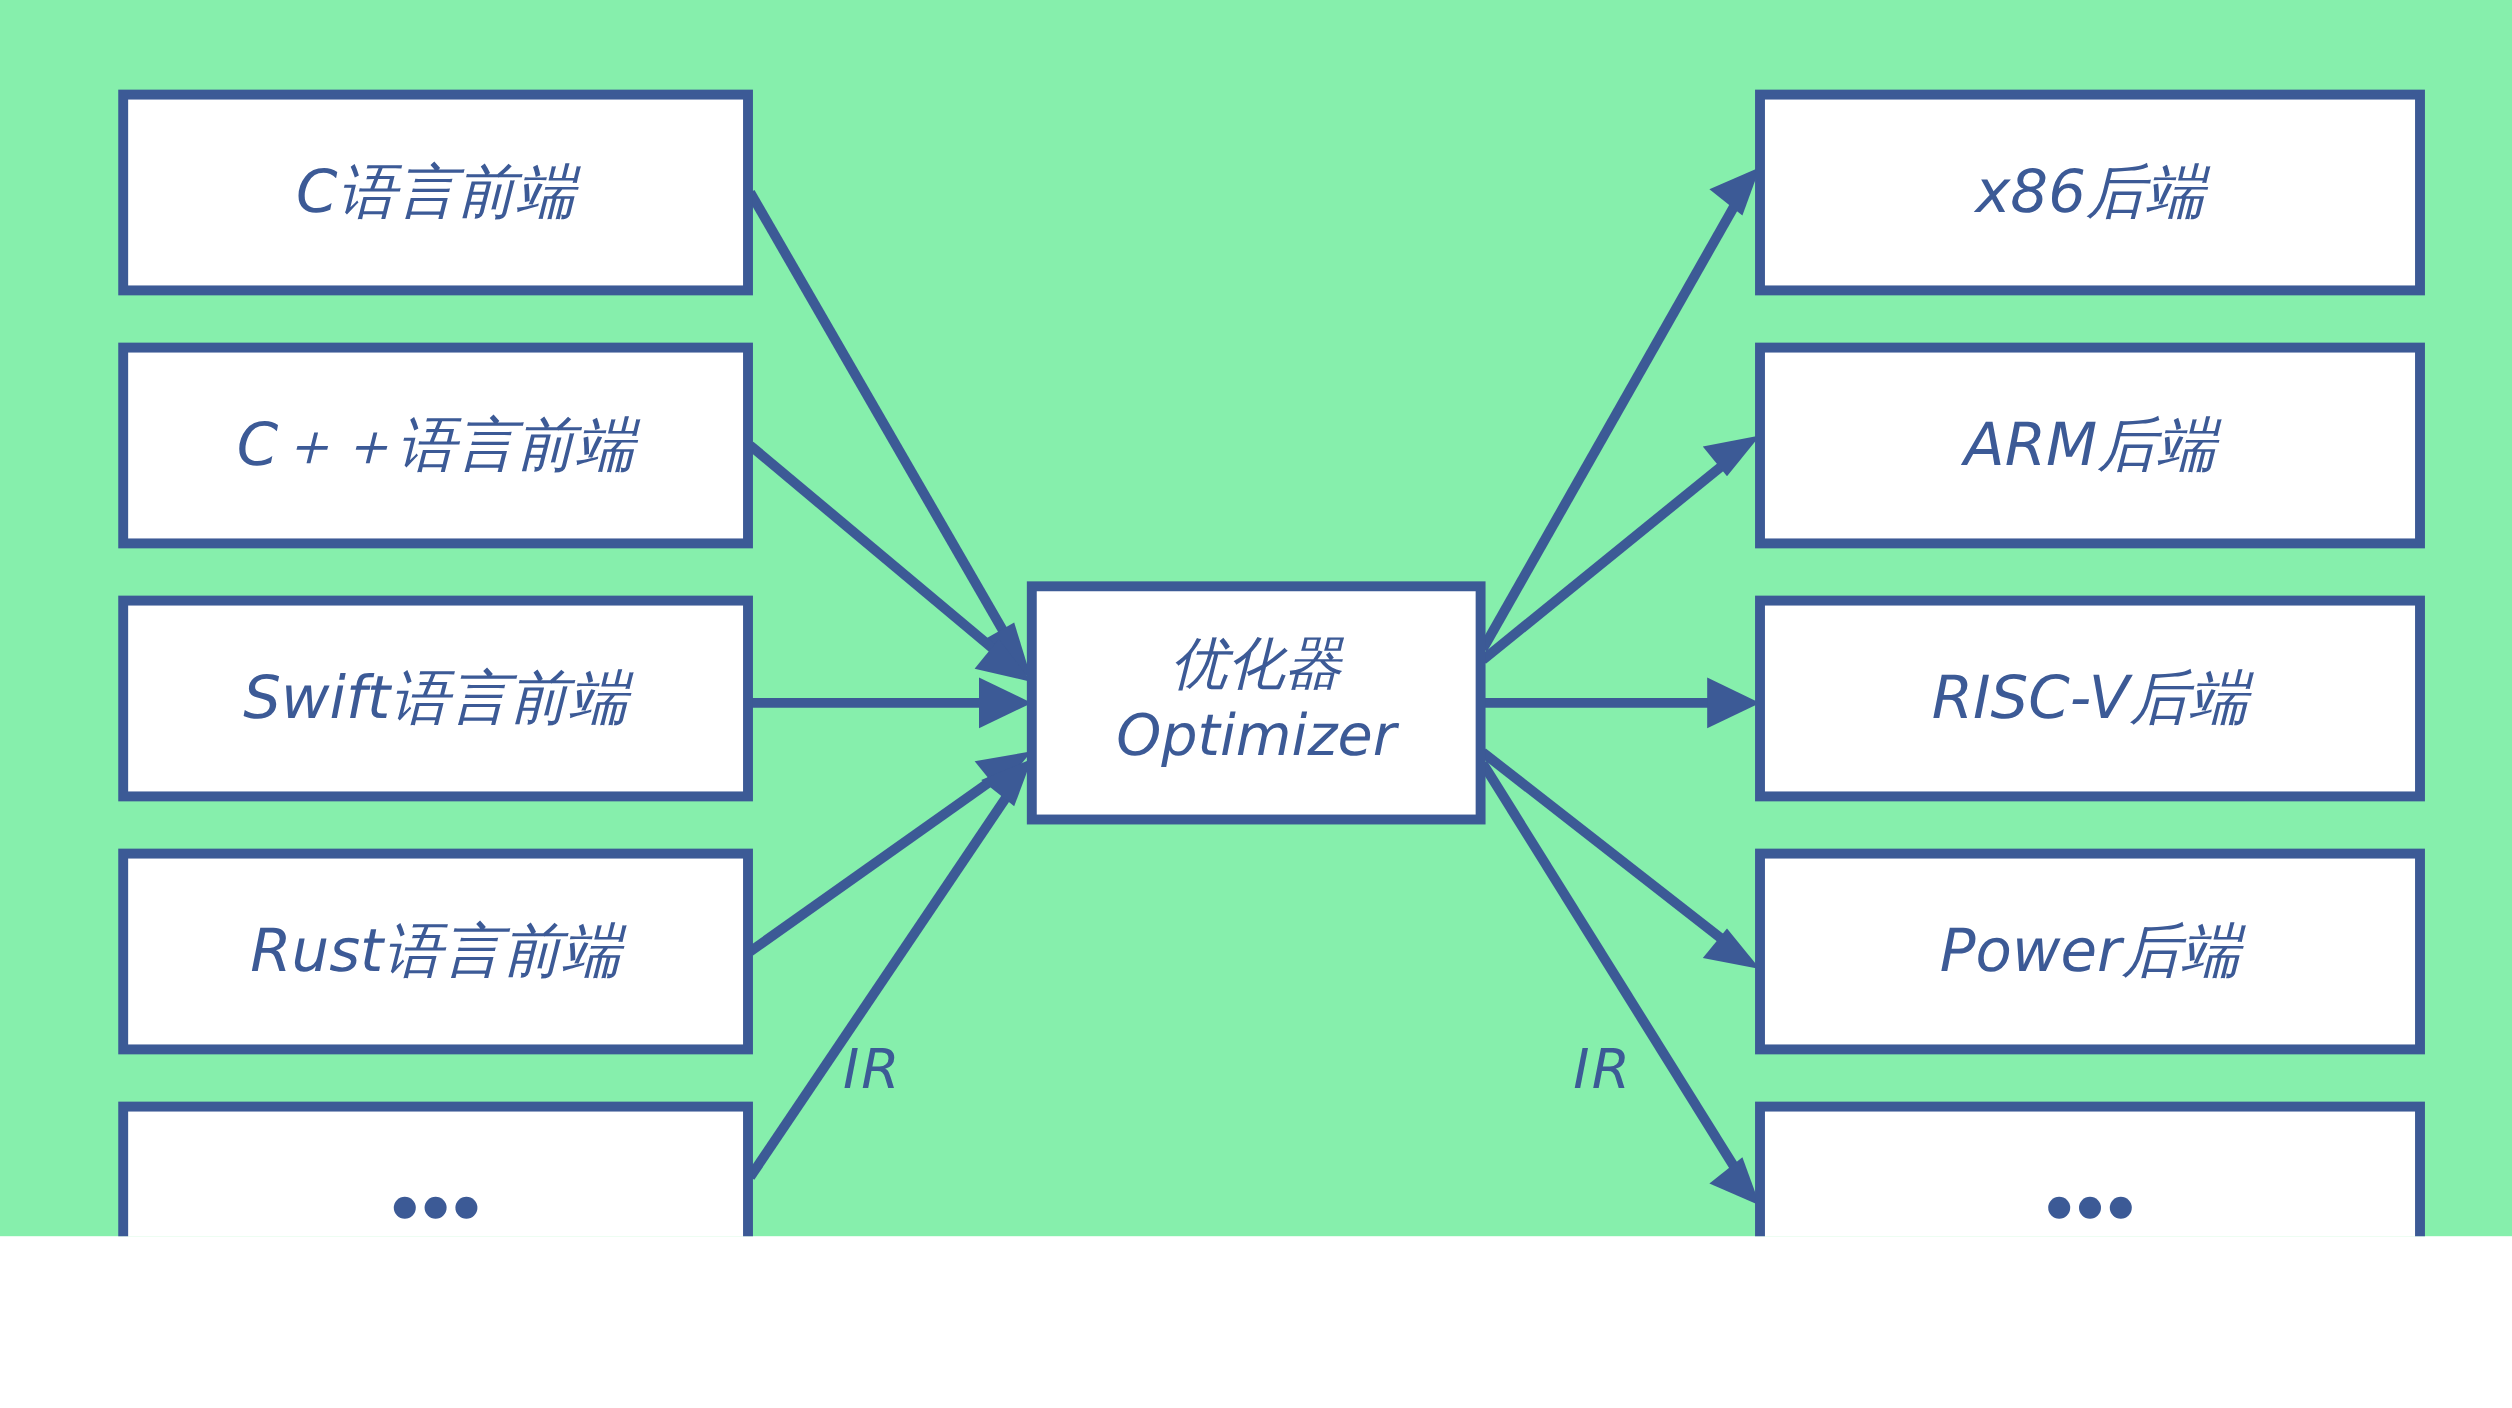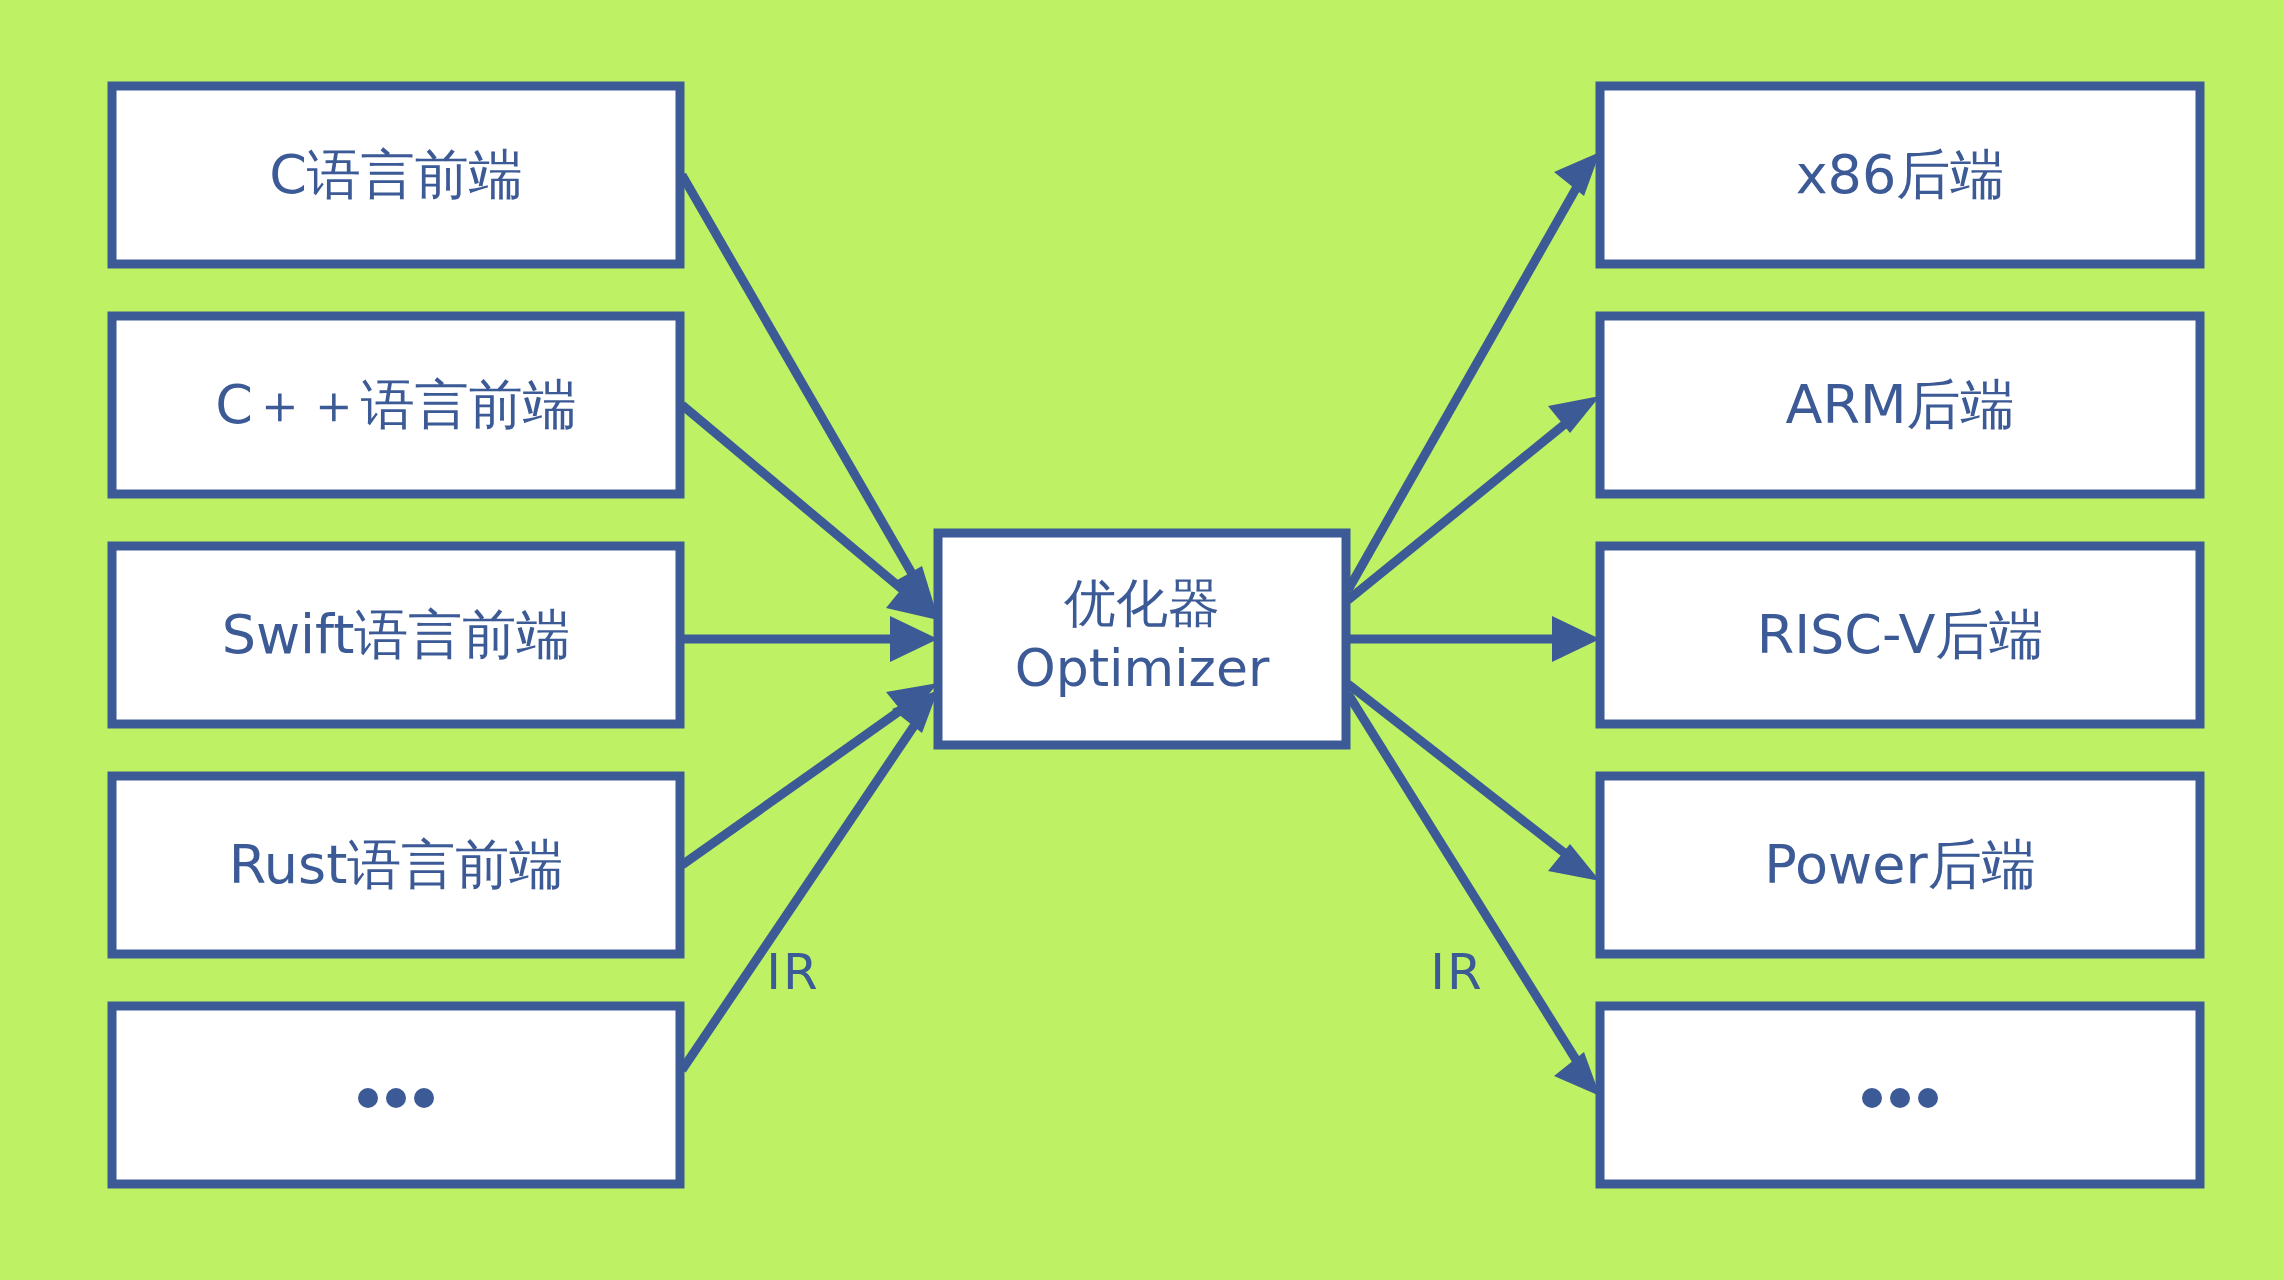--- a/index.html
+++ b/index.html
@@ -3,24 +3,25 @@
 <meta charset="utf-8">
 <style>
   html, body {
     margin: 0;
     padding: 0;
     background: #ffffff;
   }
   #stage {
     position: relative;
     width: 2284px;
-    height: 1280px;
-    background: #bef264;
+    height: 1124px;
+    background: #86efac;
     overflow: hidden;
     font-family: "DejaVu Sans", "Liberation Sans", sans-serif;
+    font-style: italic;
   }
   #diagram {
     position: absolute;
     left: 0;
     top: 0;
     width: 2284px;
     height: 1280px;
   }
   .node-box {
     fill: #ffffff;

